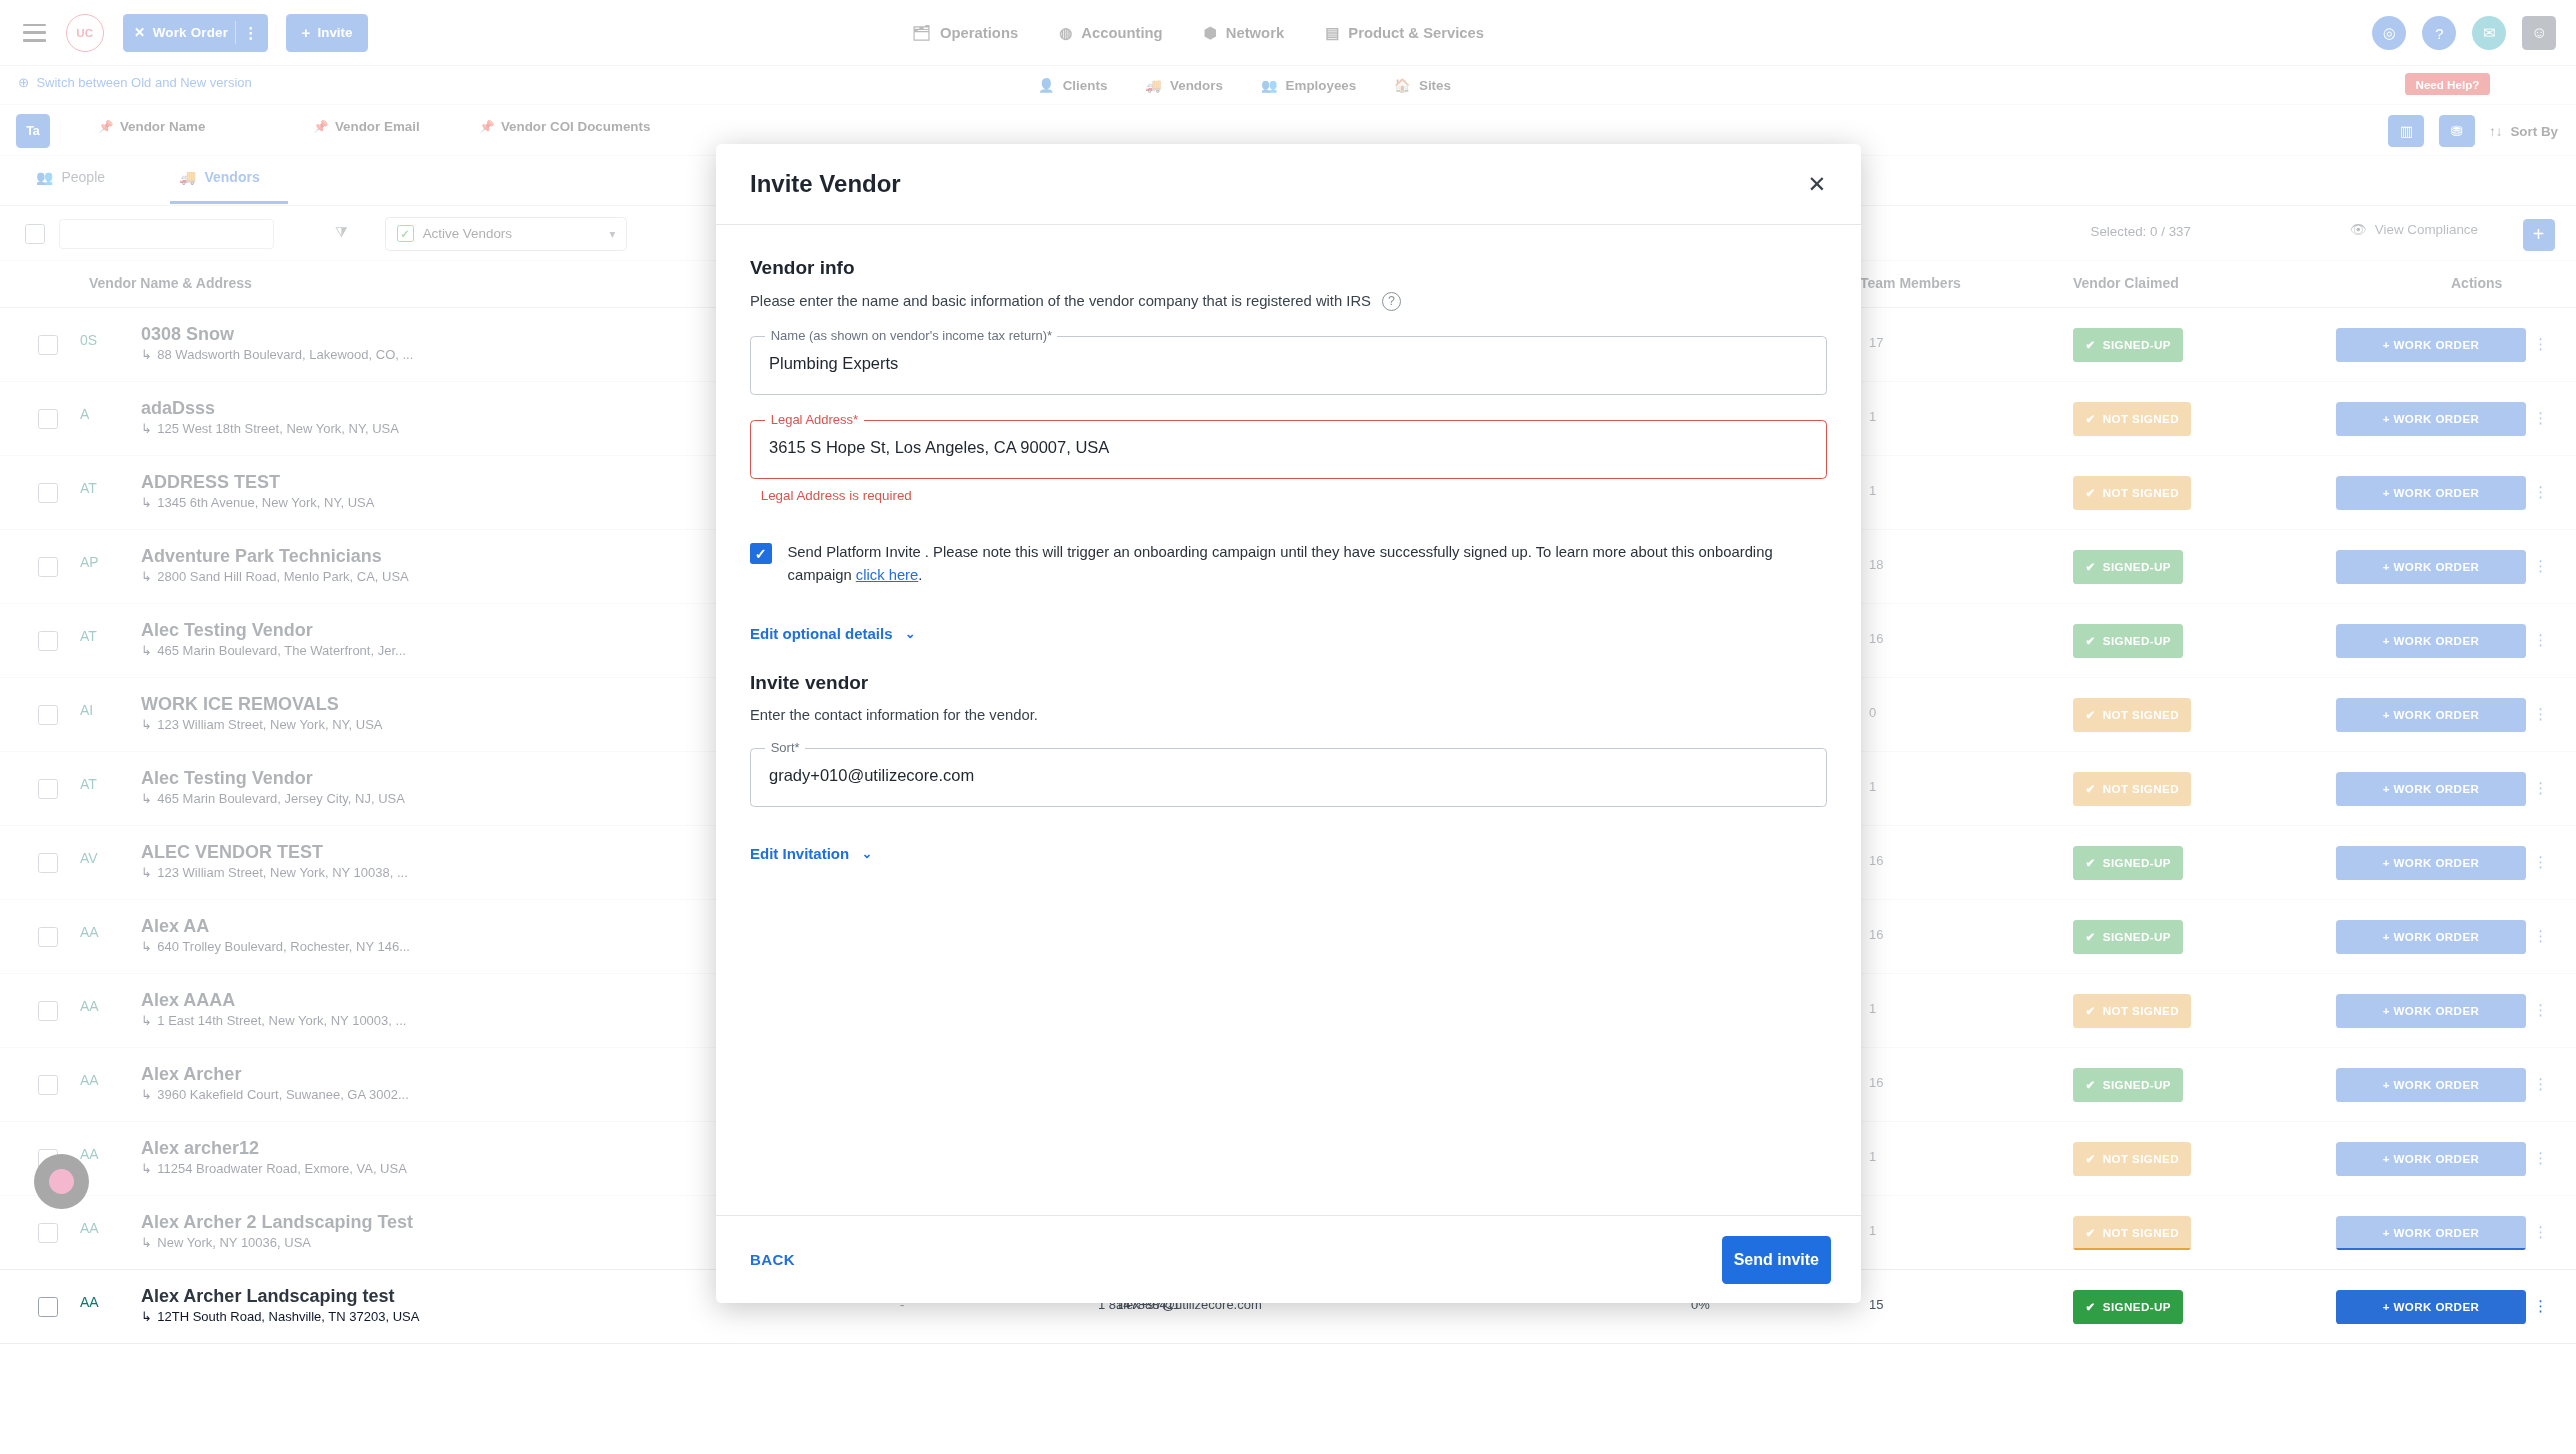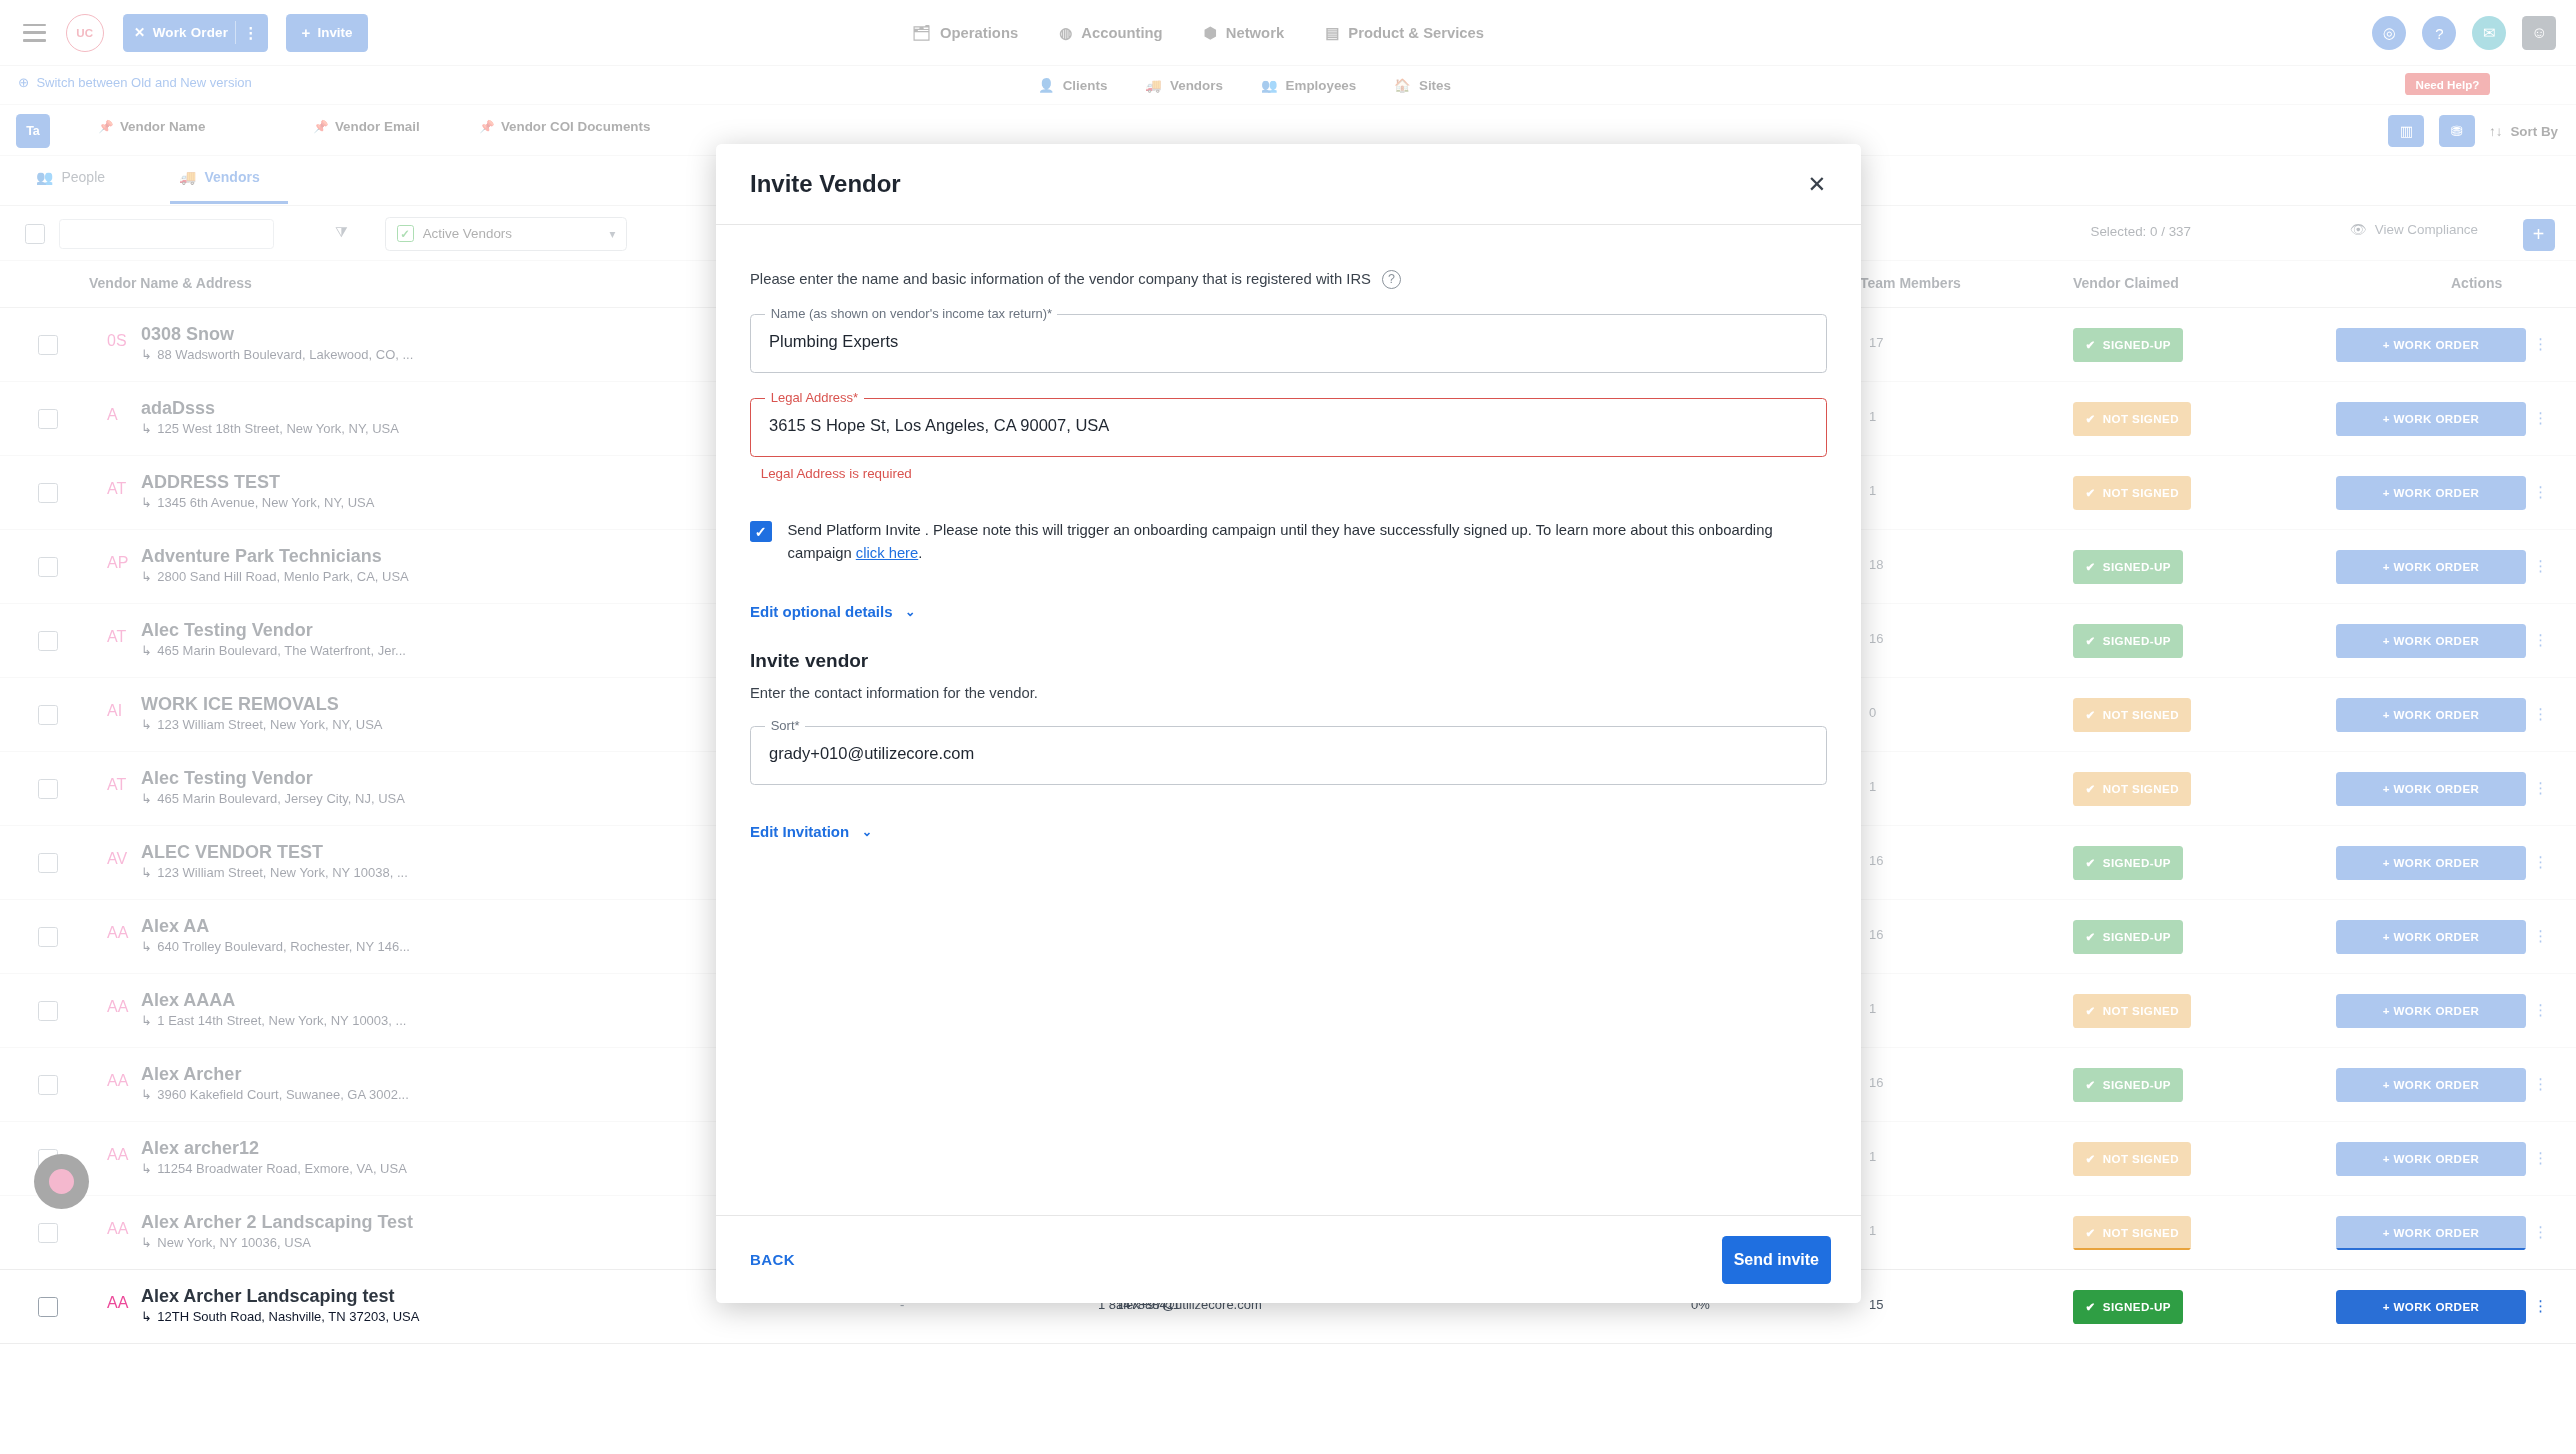--- a/index.html
+++ b/index.html
@@ -189,21 +189,21 @@
   .tbody { position: absolute; top: 308px; left: 0; width: 2576px; }
   .trow {
     position: relative; height: 74px; border-bottom: 0.9px solid #ededed; background: #fff;
   }
   .trow .cell { position: absolute; }
   .rchk {
     left: 38px; top: 27px; width: 19.7px; height: 19.7px;
     border: 1.8px solid #9aa3ad; border-radius: 2.7px; background: #fff;
   }
   .rinit {
-    left: 107px; top: 24px; font-size: 16px; color: #ec4899; width: 41px;
+    left: 80px; top: 24px; font-size: 14px; color: #0f766e; width: 41px;
   }
   .rname { left: 141px; top: 16px; font-size: 18px; font-weight: 700; color: #2e3640; }
   .raddr { left: 141px; top: 39px; font-size: 13px; color: #0f172a; }
   .raddr .arr { margin-right: 5.4px; }
   .rphone { left: 1098px; top: 27px; font-size: 13px; color: #4a5562; }
   .rdash { left: 900px; top: 27px; font-size: 13px; color: #9aa3ad; }
   .remail { left: 1116px; top: 27px; font-size: 13px; color: #4a5562; }
   .rpct { left: 1691px; top: 27px; font-size: 13px; color: #4a5562; }
   .rteam { left: 1869px; top: 27px; font-size: 13px; color: #4a5562; }
   .badge {
@@ -715,20 +715,21 @@
 
   <div class="overlay"></div>
 
   <div class="modal">
     <div class="modal-head">
       <div class="modal-title">Invite Vendor</div>
       <div class="modal-close">✕</div>
     </div>
 
     <div class="modal-body">
+      <div class="sec-title">Vendor info</div>
       <div class="sec-sub">
         <span>Please enter the name and basic information of the vendor company that is registered with IRS</span>
         <span class="help-ic">?</span>
       </div>
 
       <div class="field">
         <div class="field-label">Name (as shown on vendor's income tax return)*</div>
         <div class="field-value">Plumbing Experts</div>
       </div>
 

